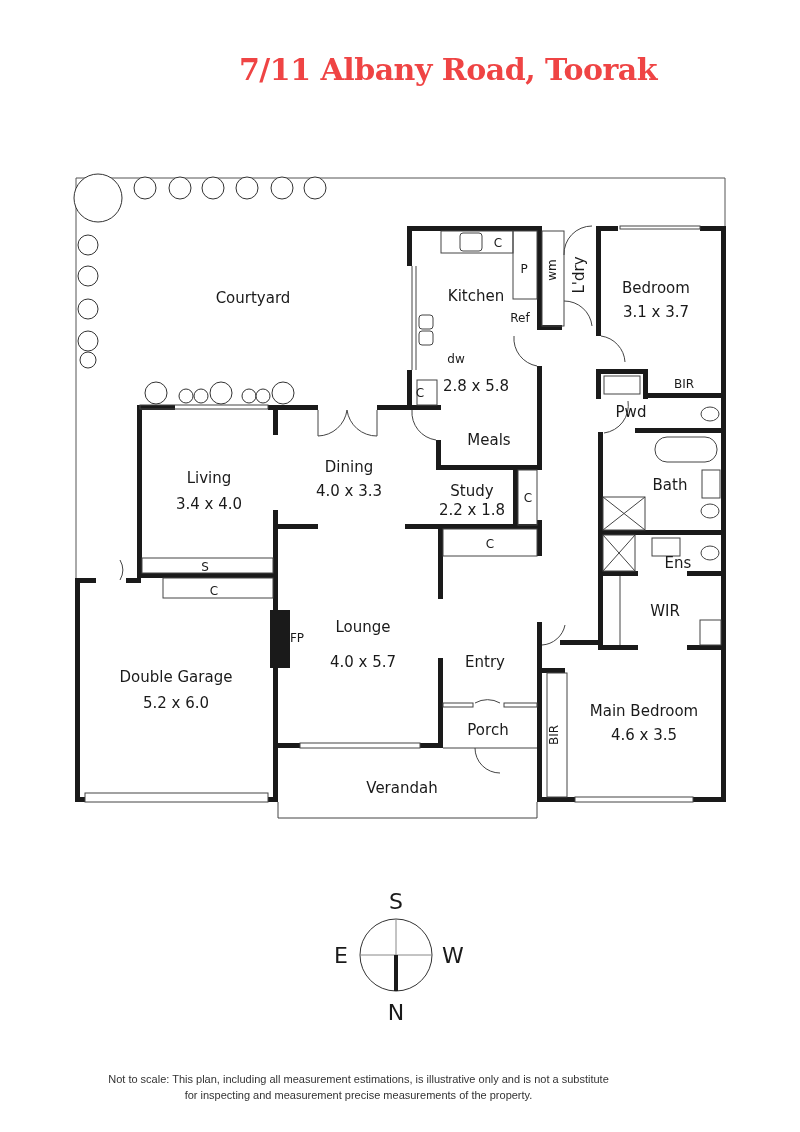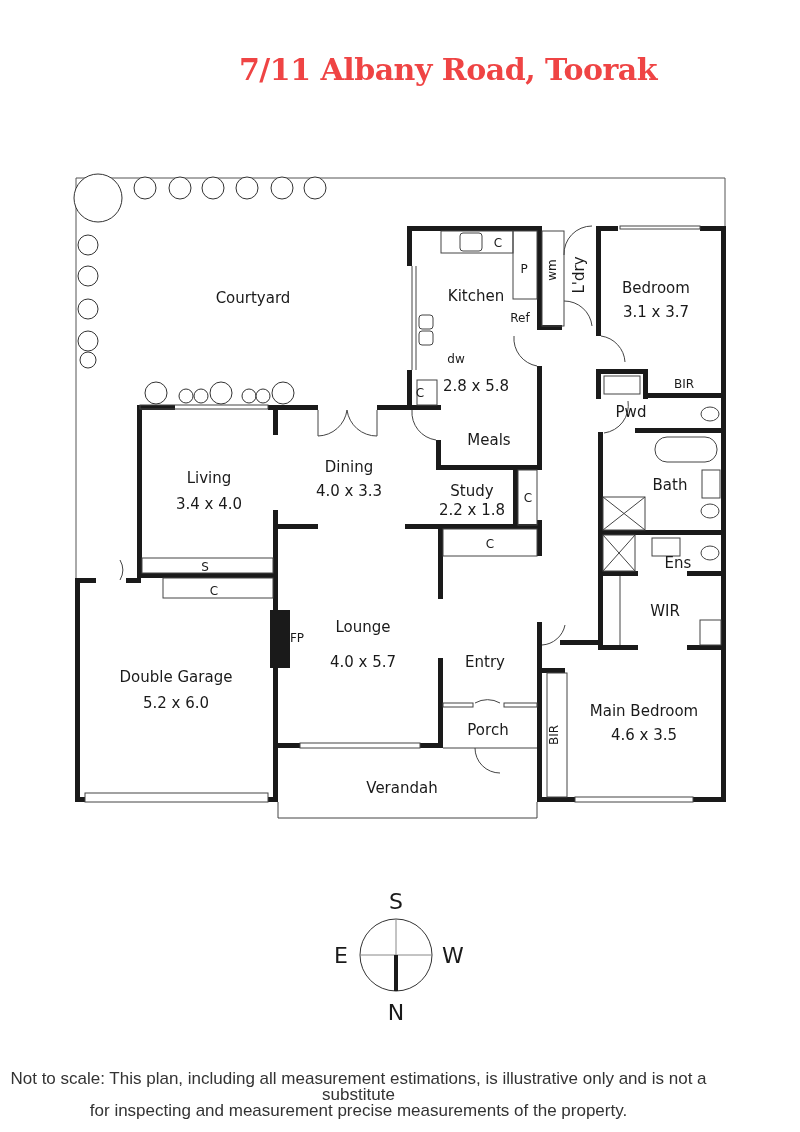--- a/index.html
+++ b/index.html
@@ -4,21 +4,21 @@
 <style>
   html, body { margin: 0; padding: 0; background: #ffffff; }
   body { width: 800px; height: 1132px; position: relative; overflow: hidden; font-family: "Liberation Sans", sans-serif; color: #1a1a1a; }
   .title { position: absolute; top: 52px; left: 0; width: 800px; text-align: center; font-family: "DejaVu Serif", serif; font-weight: bold; font-size: 30px; letter-spacing: -0.5px; color: #ef4444; padding-left: 48px; }
   svg.plan { position: absolute; left: 0; top: 0; width: 800px; height: 1132px; }
   .lbl { font-family: "DejaVu Sans", sans-serif; font-size: 15px; fill: #1a1a1a; text-anchor: middle; }
   .lbl-sm { font-family: "DejaVu Sans", sans-serif; font-size: 12px; fill: #1a1a1a; text-anchor: middle; }
   .compass { font-family: "DejaVu Sans", sans-serif; font-size: 22px; fill: #1a1a1a; text-anchor: middle; }
   .wall { fill: #1a1a1a; }
   .thin { stroke: #555; stroke-width: 1; fill: none; }
-  .disclaimer { position: absolute; top: 1071px; left: 0; width: 717px; text-align: center; font-family: "Liberation Sans", sans-serif; font-size: 17px; line-height: 16px; color: #333; }
+  .disclaimer { position: absolute; top: 1071px; left: 0; width: 717px; text-align: center; font-family: "Liberation Sans", sans-serif; font-size: 11px; line-height: 16px; color: #333; }
 </style>
 </head>
 <body>
 
 <div class="title">7/11 Albany Road, Toorak</div>
 
 <svg class="plan" viewBox="0 0 800 1132" xmlns="http://www.w3.org/2000/svg">
 
   <g>
     <polyline class="thin" points="76,578 76,178 725,178 725,226"></polyline>

